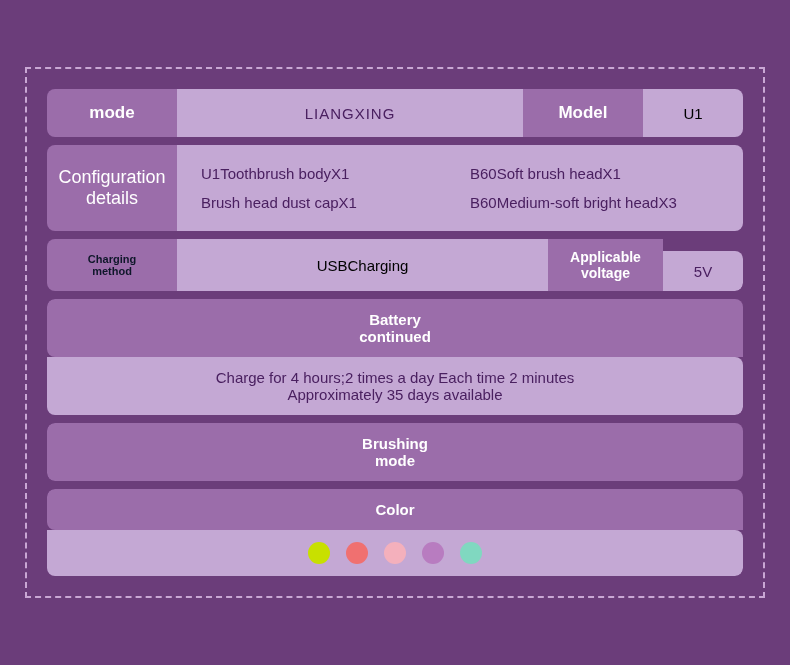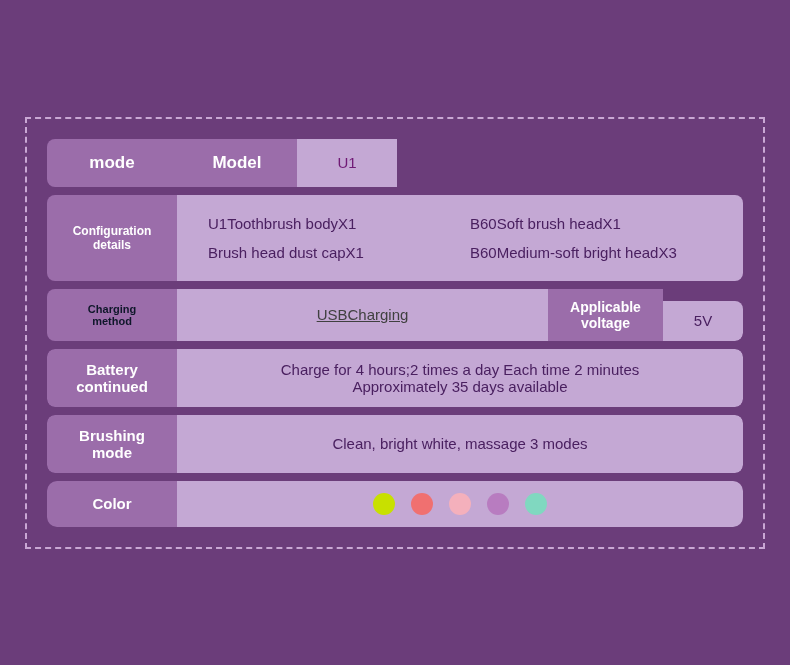--- a/index.html
+++ b/index.html
@@ -23,25 +23,25 @@
     .table-container {
       background: transparent;
       width: 100%;
     }
 
     .row {
       display: flex;
       margin-bottom: 8px;
       border-radius: 8px;
       overflow: hidden;
+      flex-direction: column;
     }
 
     .row:last-child {
       margin-bottom: 0;
-      border-radius: 10px;
     }
 
     .label-cell {
       background-color: #9b6daa;
       color: white;
       font-weight: bold;
       font-size: 15px;
       display: flex;
       align-items: center;
       justify-content: center;
@@ -105,57 +105,57 @@
       display: flex;
       align-items: center;
       justify-content: center;
       padding: 14px 10px;
       min-width: 120px;
       flex-shrink: 0;
     }
 
     .model-value {
       background-color: #c4a8d4;
-      color: #701a75;
+      color: #000000;
       display: flex;
       align-items: center;
       justify-content: center;
       flex: 0 0 100px;
       font-size: 15px;
     }
 
     
     .config-row {
       display: flex;
       margin-bottom: 8px;
       border-radius: 8px;
       overflow: hidden;
     }
 
     .config-label {
       background-color: #9b6daa;
       color: white;
-      font-weight: bold;
-      font-size: 12px;
+      font-weight: normal;
+      font-size: 18px;
       display: flex;
       align-items: center;
       justify-content: center;
       text-align: center;
       padding: 20px 10px;
       min-width: 130px;
       flex-shrink: 0;
     }
 
     .config-value {
       background-color: #c4a8d4;
       color: #4a2060;
       display: flex;
       align-items: center;
       flex-wrap: wrap;
-      padding: 20px 31px;
+      padding: 20px 24px;
       flex: 1;
       font-size: 15px;
       gap: 8px 0;
     }
 
     .config-items {
       display: grid;
       grid-template-columns: 1fr 1fr;
       gap: 12px 20px;
       width: 100%;
@@ -183,27 +183,26 @@
       align-items: center;
       justify-content: center;
       text-align: center;
       padding: 14px 10px;
       min-width: 130px;
       flex-shrink: 0;
     }
 
     .charging-value {
       background-color: #c4a8d4;
-      color: #404040;
-      display: flex;
-      align-items: center;
-      justify-content: center;
-      flex: 1;
-      font-size: 15px;
-      text-decoration: underline;
+      color: #000000;
+      display: flex;
+      align-items: center;
+      justify-content: center;
+      flex: 1;
+      font-size: 15px;
     }
 
     .voltage-label {
       background-color: #9b6daa;
       color: white;
       font-weight: bold;
       font-size: 14px;
       display: flex;
       align-items: center;
       justify-content: center;
@@ -240,20 +239,21 @@
     }
   </style>
 </head>
 <body>
 
 <div class="outer-border">
   <div class="table-container">
 
     <div class="brand-row">
       <div class="brand-label">mode</div>
+      <div class="brand-value">LIANGXING</div>
       <div class="model-label">Model</div>
       <div class="model-value">U1</div>
     </div>
 
     <div class="config-row">
       <div class="config-label">Configuration<br>details</div>
       <div class="config-value">
         <div class="config-items">
           <div class="config-item">U1Toothbrush bodyX1</div>
           <div class="config-item">B60Soft brush headX1</div>
@@ -270,21 +270,20 @@
       <div class="voltage-value">5V</div>
     </div>
 
     <div class="row">
       <div class="label-cell">Battery<br>continued</div>
       <div class="value-cell">Charge for 4 hours;2 times a day Each time 2 minutes<br>Approximately 35 days available</div>
     </div>
 
     <div class="row">
       <div class="label-cell">Brushing<br>mode</div>
-      <div class="value-cell">Clean, bright white, massage 3 modes</div>
     </div>
 
     <div class="row">
       <div class="label-cell">Color</div>
       <div class="value-cell">
         <div class="color-dots">
           <div class="dot" style="background-color: #c8e000;"></div>
           <div class="dot" style="background-color: #f07070;"></div>
           <div class="dot" style="background-color: #f4b0bc;"></div>
           <div class="dot" style="background-color: #b87cc0;"></div>

